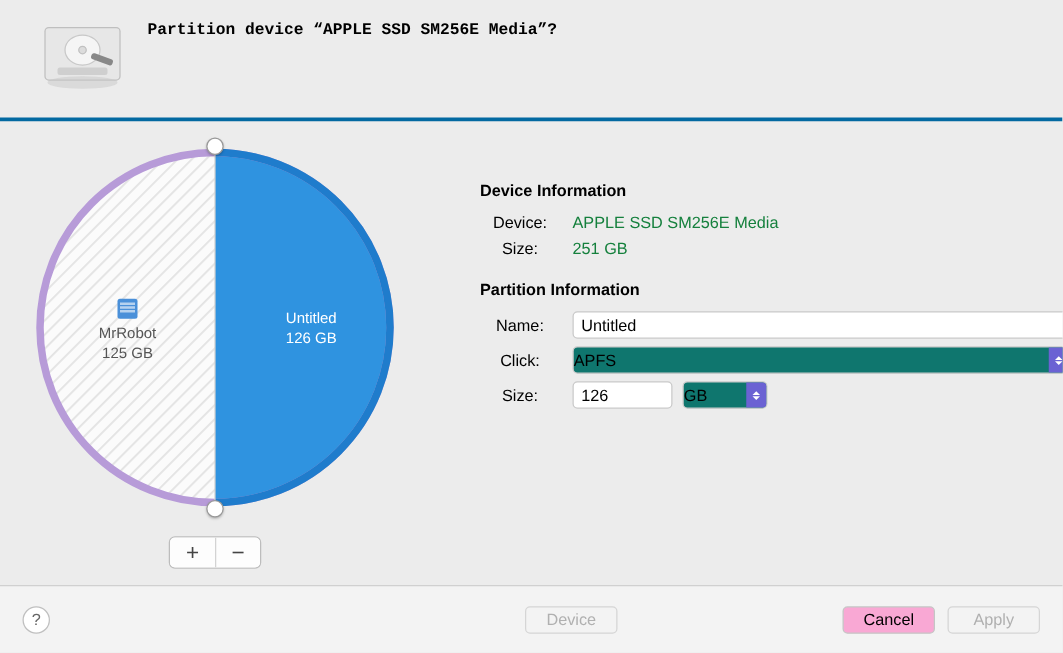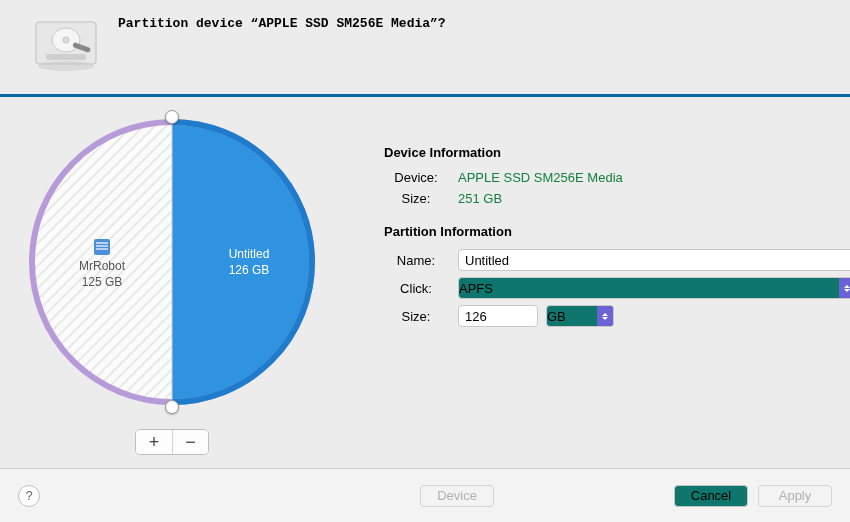--- a/index.html
+++ b/index.html
@@ -223,21 +223,21 @@
     align-items: center;
     justify-content: center;
     cursor: pointer;
   }
   .footer .spacer { flex: 1; }
   .btn {
     height: 22px;
     min-width: 74px;
     border: 1px solid #c5c5c5;
     border-radius: 4px;
-    background: #0f766e;
+    background: #f9a8d4;
     font-size: 13px;
     padding: 0 14px;
     cursor: pointer;
     margin-left: 10px;
   }
   .btn:disabled {
     color: #b0b0b0;
     background: #f3f3f3;
     border-color: #d5d5d5;
     cursor: default;

